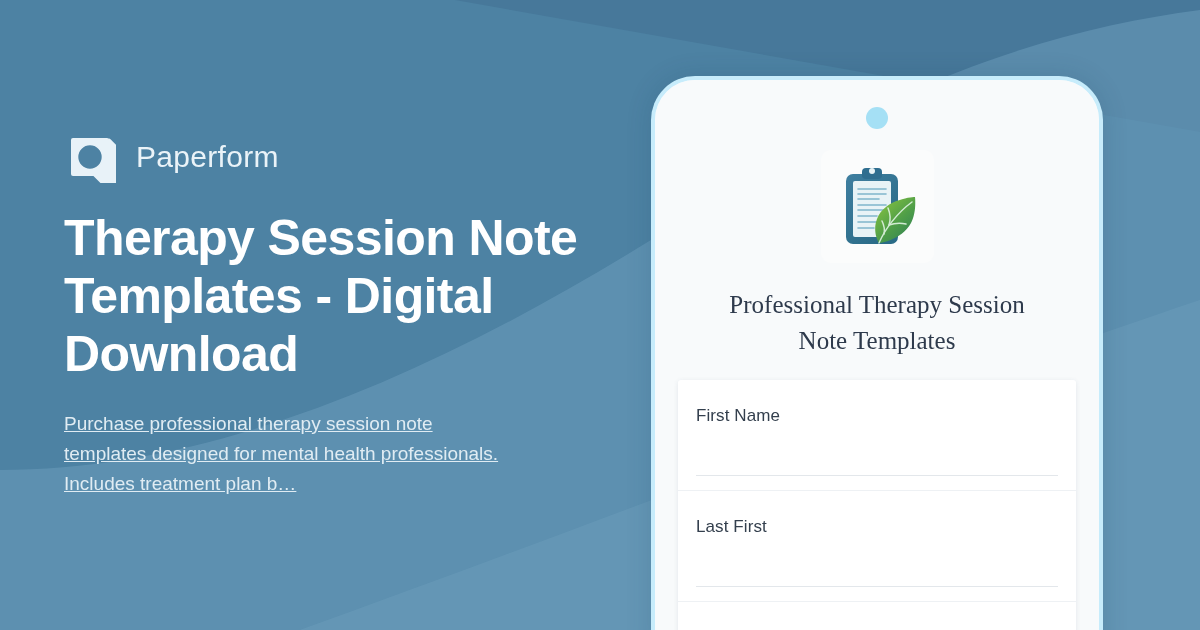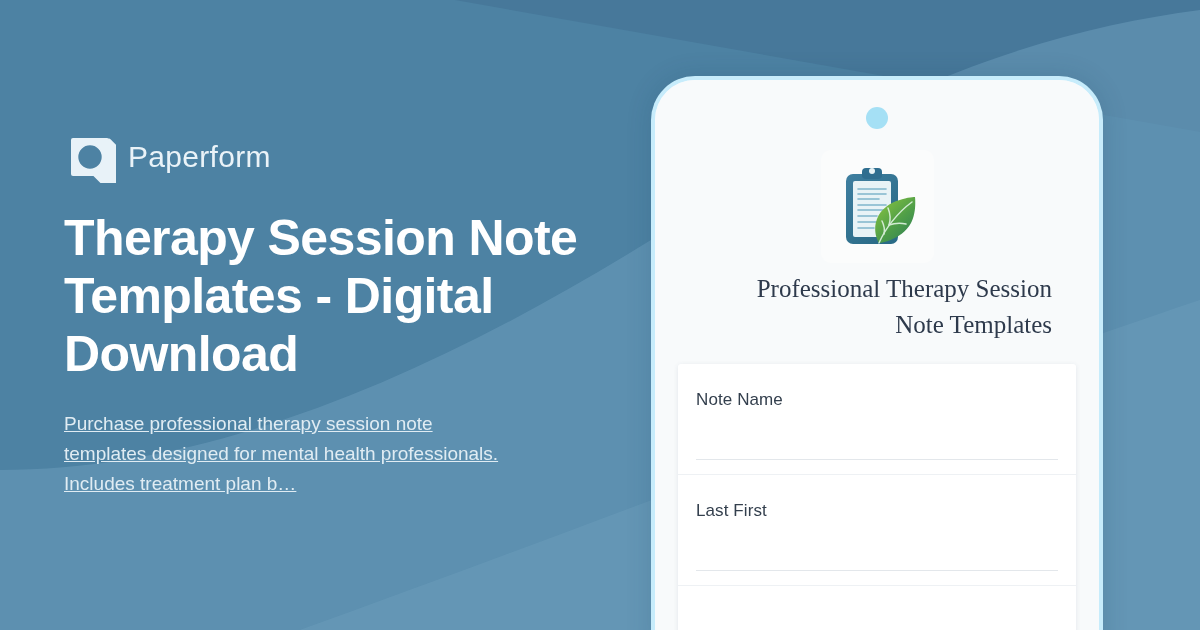--- a/index.html
+++ b/index.html
@@ -26,21 +26,21 @@
     position:absolute;
     left:64px; top:0;
     width:560px; height:630px;
     display:flex; flex-direction:column;
     justify-content:center;
     z-index:5;
   }
 
   .brand {
     display:flex; align-items:center;
-    gap:12px;
+    gap:20px;
     margin-bottom:26px;
   }
   .brand-mark { width:52px; height:52px; flex:none; display:block; }
   .brand-name {
     font-size:30px;
     font-weight:300;
     letter-spacing:0.3px;
     color:#eaf3f8;
     line-height:1;
   }
@@ -96,23 +96,23 @@
     width:113px; height:113px;
     margin-top:21px;
     border-radius:10px;
     background:#fbfcfc;
     display:flex; align-items:center; justify-content:center;
     flex:none;
   }
   .form-icon-tile svg { display:block; width:100px; height:100px; }
 
   .form-title {
-    margin-top:8px;
+    margin-top:24px;
     width:350px;
-    text-align:right;
+    text-align:center;
     font-family:"Liberation Serif", serif;
     font-size:25px;
     line-height:1.42;
     color:#2e3a4c;
     font-weight:400;
     flex:none;
   }
 
   .form-card {
     margin-top:22px;
@@ -229,21 +229,21 @@
             </g>
           </svg>
         </span>
       </div>
 
       <div class="form-title">Professional Therapy Session Note Templates</div>
 
       <div class="form-card">
 
         <div class="form-field">
-          <div class="field-label">Note Name</div>
+          <div class="field-label">First Name</div>
           <div class="field-underline"></div>
         </div>
 
         <div class="form-field">
           <div class="field-label">Last First</div>
           <div class="field-underline"></div>
         </div>
 
         <div class="form-field partial">
           <div class="field-label"></div>

